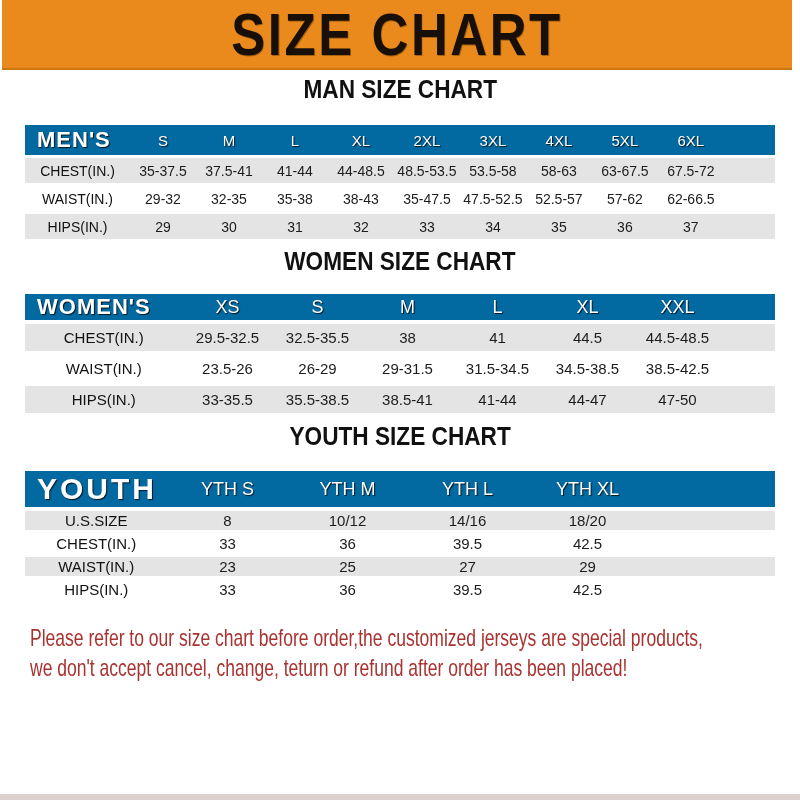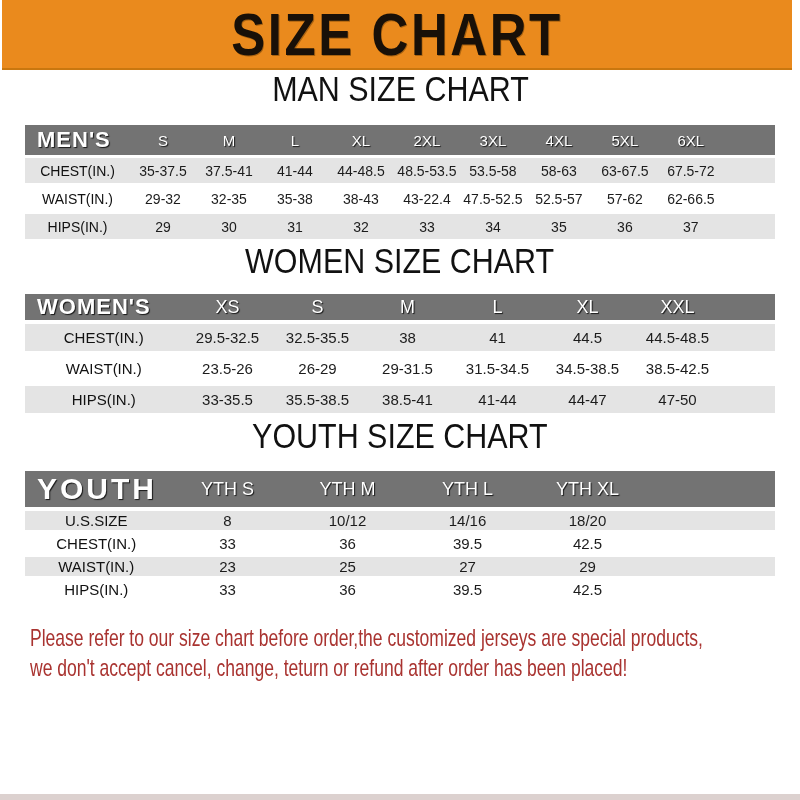--- a/index.html
+++ b/index.html
@@ -22,37 +22,37 @@
     font-size:60px;font-weight:bold;color:#181008;
     letter-spacing:3px;
     transform:scaleX(0.85);
     transform-origin:center;
     white-space:nowrap;
     text-shadow:1px 1px 0 rgba(90,50,0,.45);
   }
   
   h2.section-heading{
     margin:0;text-align:center;
-    font-size:35px;line-height:38px;font-weight:normal;color:#111;
+    font-size:26px;line-height:38px;font-weight:bold;color:#111;
     white-space:nowrap;
   }
   h2.section-heading .condensed{display:inline-block;transform:scaleX(0.87);transform-origin:center;}
   .heading-man{margin-top:14px;}
   .heading-women{margin-top:24px;}
   .heading-youth{margin-top:38px;}
   
   table.size-table{
     width:750px;margin:0 auto;
     border-collapse:separate;border-spacing:0 3px;
     table-layout:fixed;
   }
   table.size-table.men{margin-top:14px;}
   table.size-table.women{margin-top:10px;border-spacing:0 4px;}
   table.size-table.youth{margin-top:12px;border-spacing:0 4px;}
-  thead tr{background:#737373;}
+  thead tr{background:#0369a1;}
   thead th{
     color:#ffffff;font-weight:normal;text-align:center;
     font-size:16px;padding:0;white-space:nowrap;
     text-shadow:1px 1px 1px rgba(0,0,0,.8);
   }
   .men  thead th{height:30px;font-size:15px;}
   .women thead th{height:22px;font-size:18px;}
   .youth thead th{height:36px;font-size:18px;}
   th.corner{
     text-align:left;padding-left:12px;
@@ -136,21 +136,21 @@
         <td>63-67.5</td>
         <td>67.5-72</td>
         <td></td>
       </tr>
       <tr class="white">
         <td class="row-label">WAIST(IN.)</td>
         <td>29-32</td>
         <td>32-35</td>
         <td>35-38</td>
         <td>38-43</td>
-        <td>43-22.4</td>
+        <td>35-47.5</td>
         <td>47.5-52.5</td>
         <td>52.5-57</td>
         <td>57-62</td>
         <td>62-66.5</td>
         <td></td>
       </tr>
       <tr class="gray">
         <td class="row-label">HIPS(IN.)</td>
         <td>29</td>
         <td>30</td>

